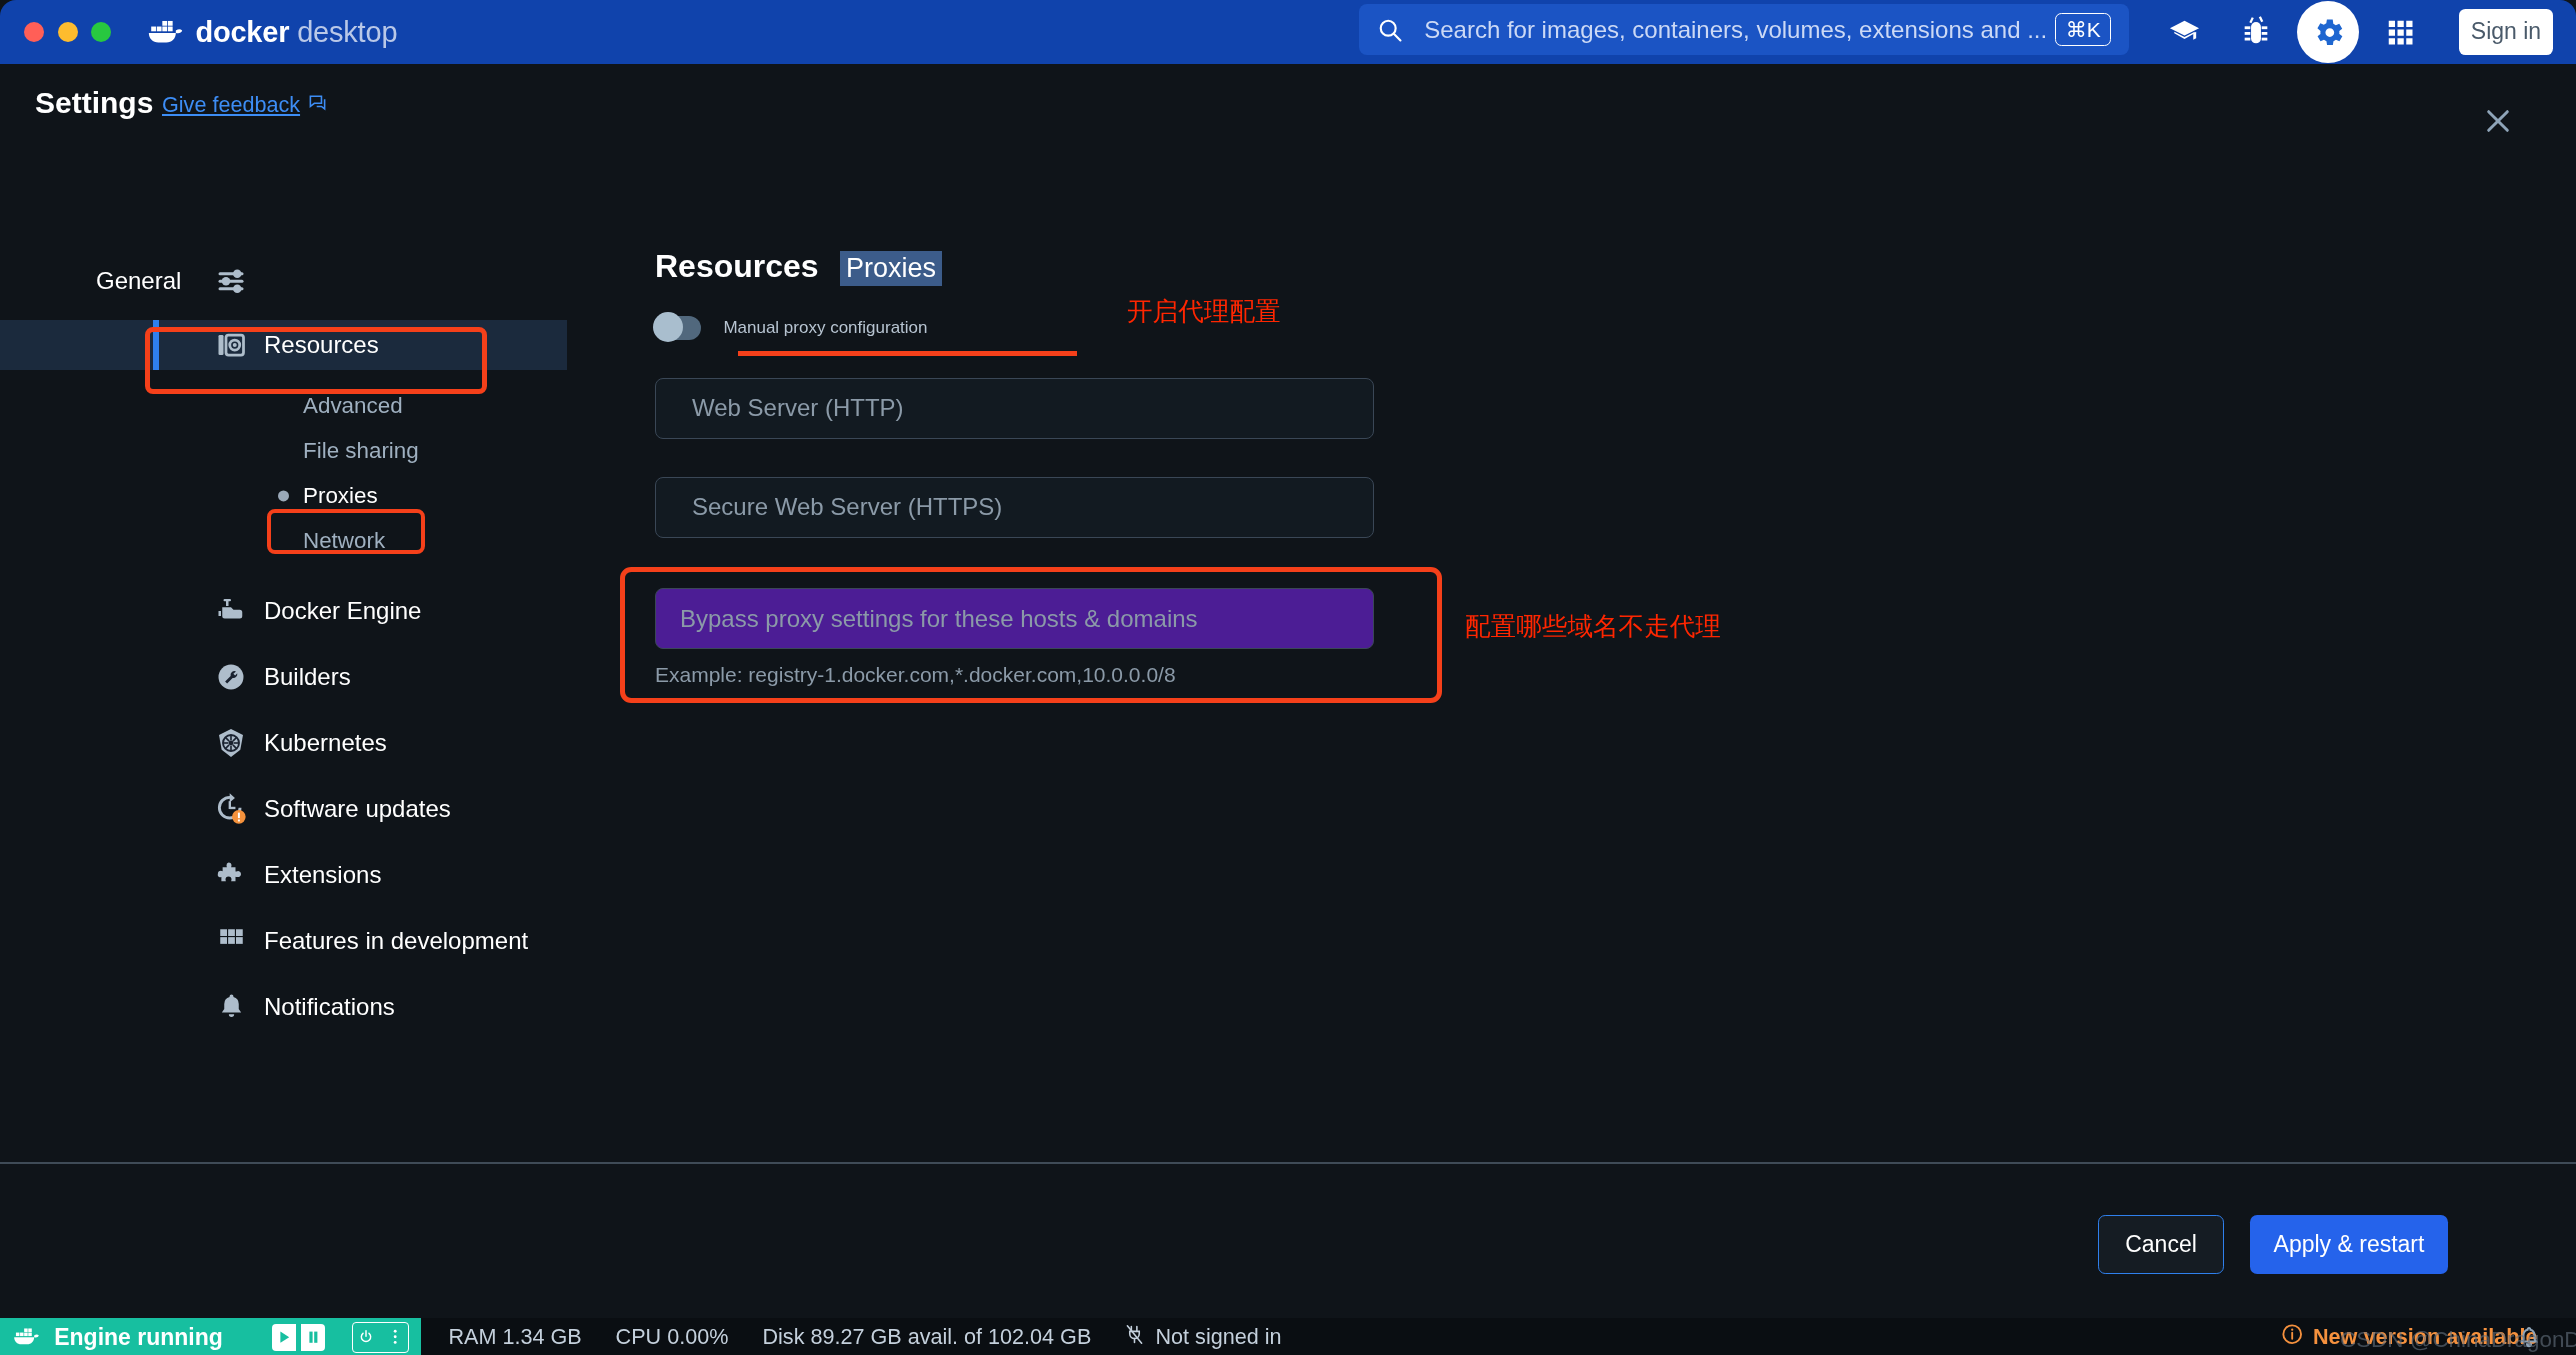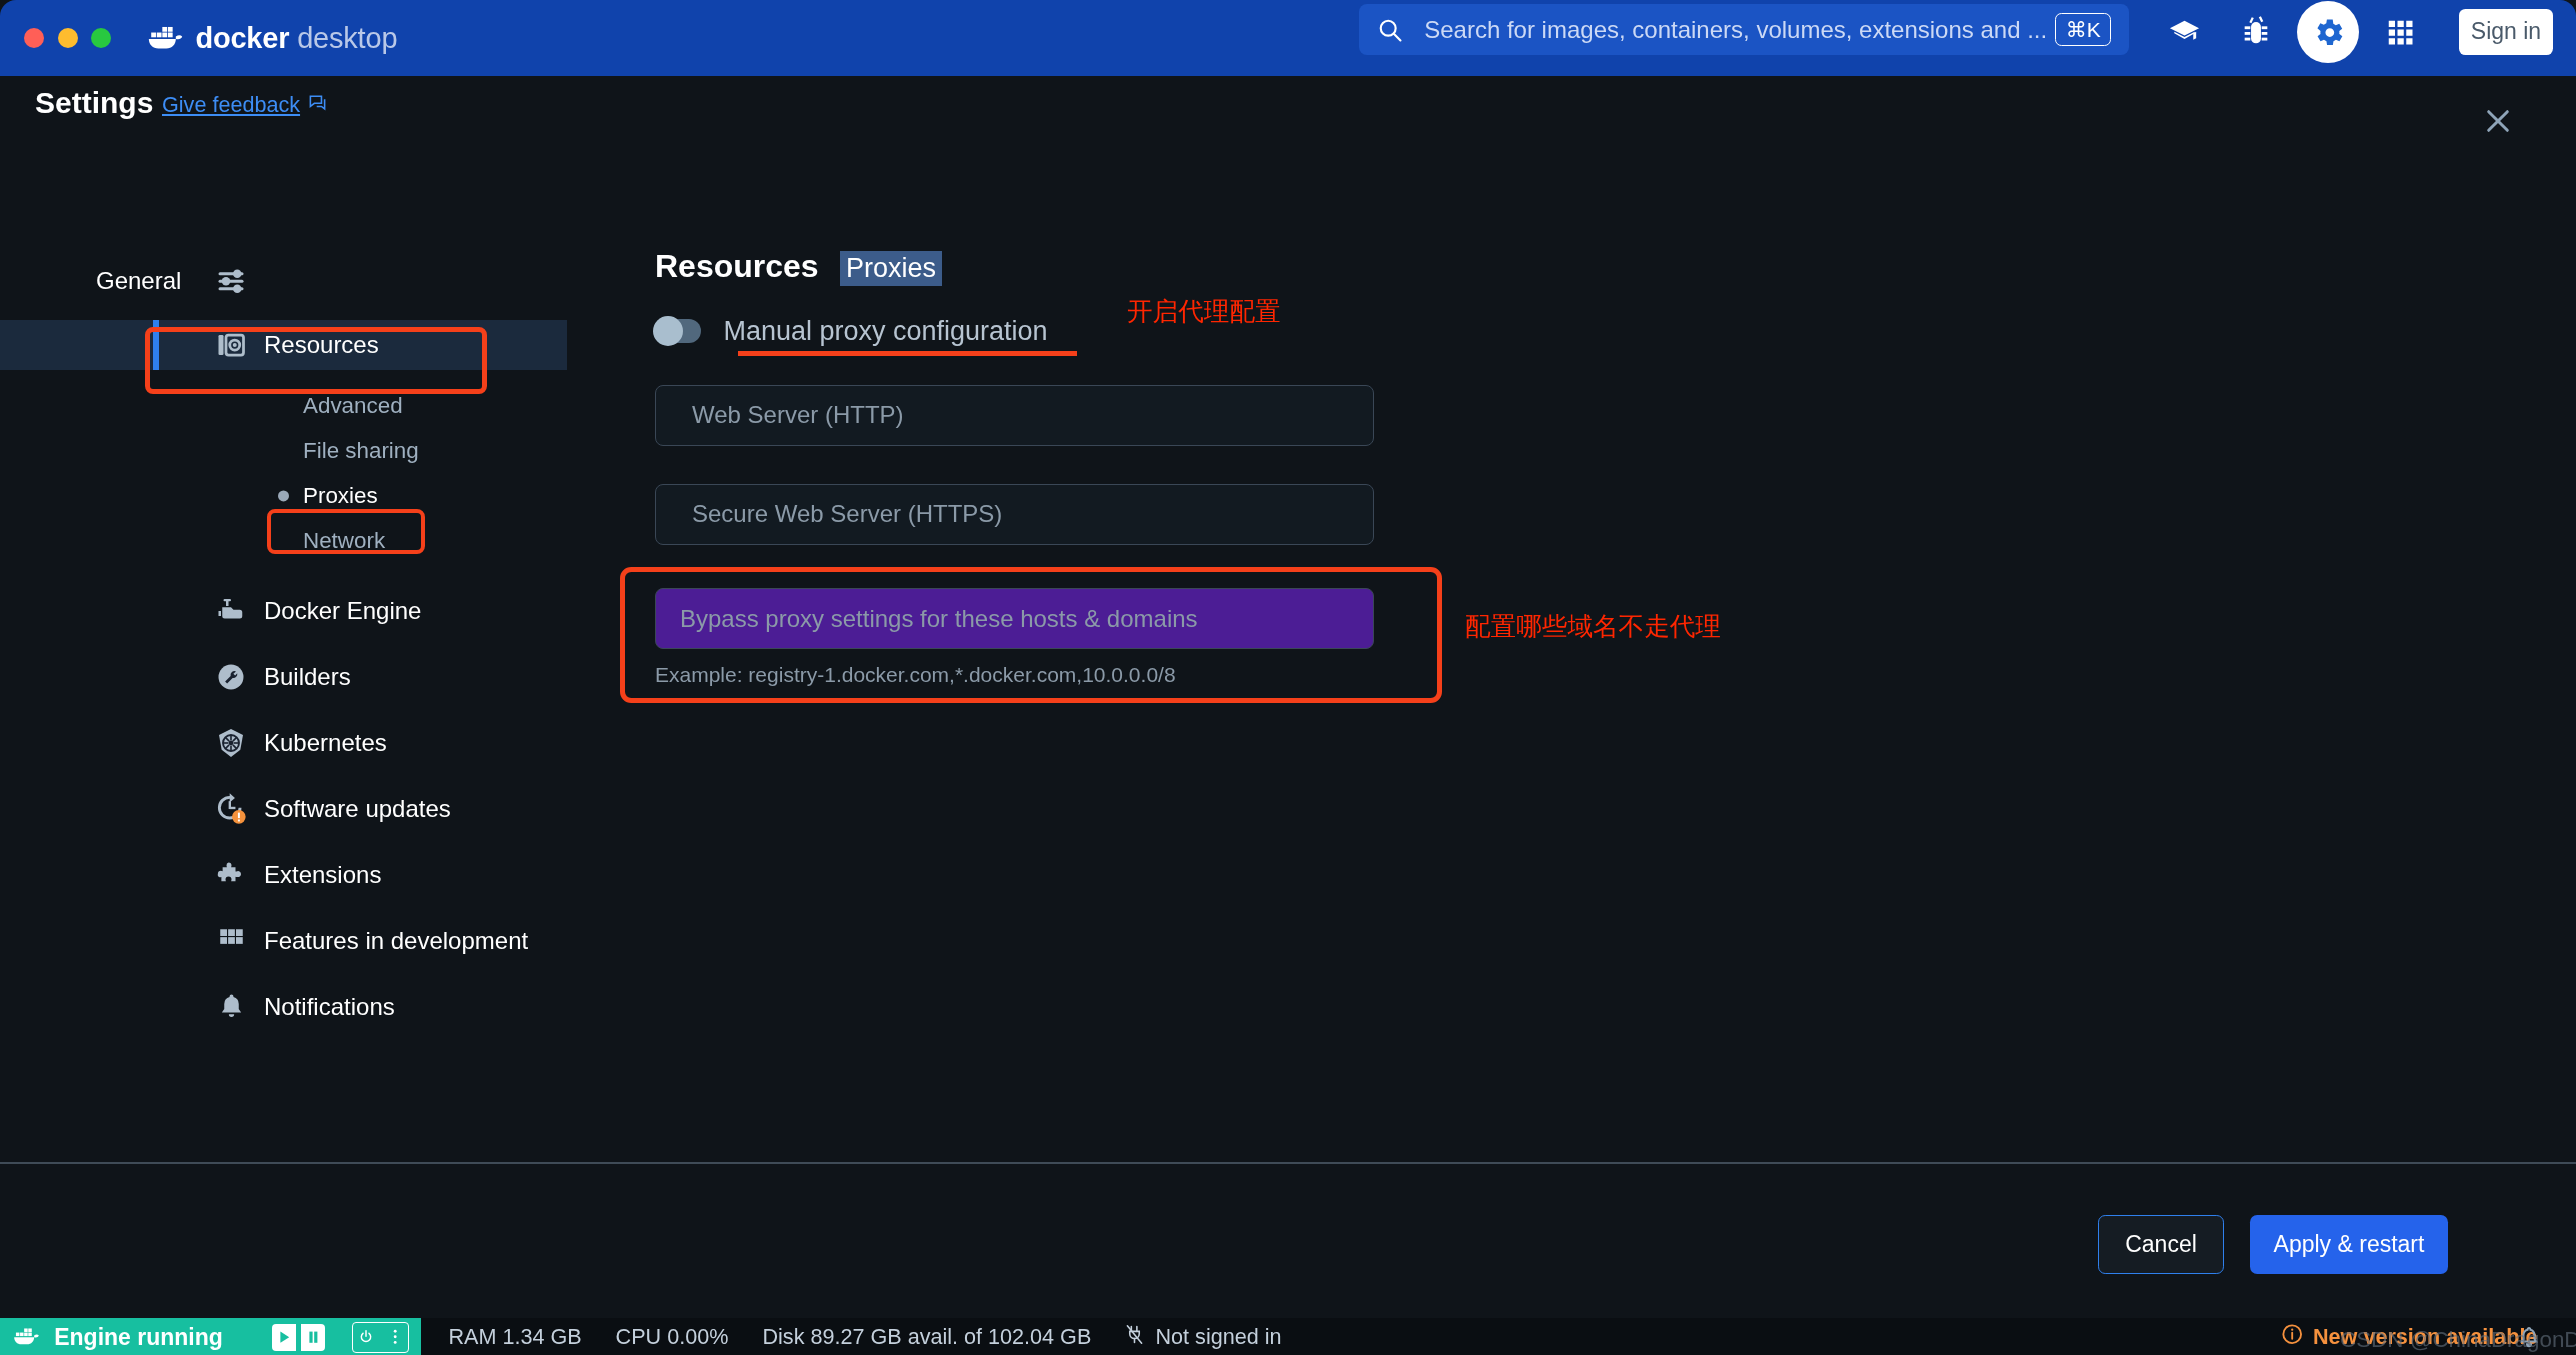--- a/index.html
+++ b/index.html
@@ -6,21 +6,21 @@
   body{
     width:2576px;height:1356px;
     background:#0f1419;
     font-family:"Liberation Sans", sans-serif;
     color:#e6edf3;
     overflow:hidden;
     position:relative;
   }
   
   .titlebar{
-    position:absolute;left:0;top:0;width:2576px;height:76px;
+    position:absolute;left:0;top:0;width:2576px;height:64px;
     background:#1043ac;
     display:flex;align-items:center;
     border-radius:16px 16px 0 0;
     overflow:hidden;
   }
   .traffic{display:flex;align-items:center;gap:13.6px;margin-left:24px;}
   .dot{width:20px;height:20px;border-radius:50%;}
   .dot.red{background:#ff5f57;}
   .dot.amber{background:#febc2e;}
   .dot.green{background:#28c840;}
@@ -117,21 +117,21 @@
   }
   .toggle-row{display:flex;align-items:center;margin-top:30px;position:relative;}
   .switch{
     width:46px;height:24px;border-radius:12px;background:#51687d;
     position:relative;flex:0 0 auto;
   }
   .switch .knob{
     position:absolute;left:-1.6px;top:-3.2px;width:30px;height:30px;border-radius:50%;
     background:#a9bece;
   }
-  .toggle-label{margin-left:22.4px;font-size:27px;color:#b7c4d1;white-space:nowrap;}
+  .toggle-label{margin-left:22.4px;font-size:17px;color:#b7c4d1;white-space:nowrap;}
   .red-underline{
     position:absolute;left:83px;top:35px;width:339px;height:5.6px;background:#f5401a;
   }
   .ann-red{color:#ff2600;font-size:25.6px;white-space:nowrap;}
   .ann1{position:absolute;left:1127px;top:294px;}
   .ann2{position:absolute;left:1465px;top:609px;}
 
   .field{
     width:719px;height:61px;box-sizing:border-box;
     border:1.6px solid #3a4756;border-radius:8px;

